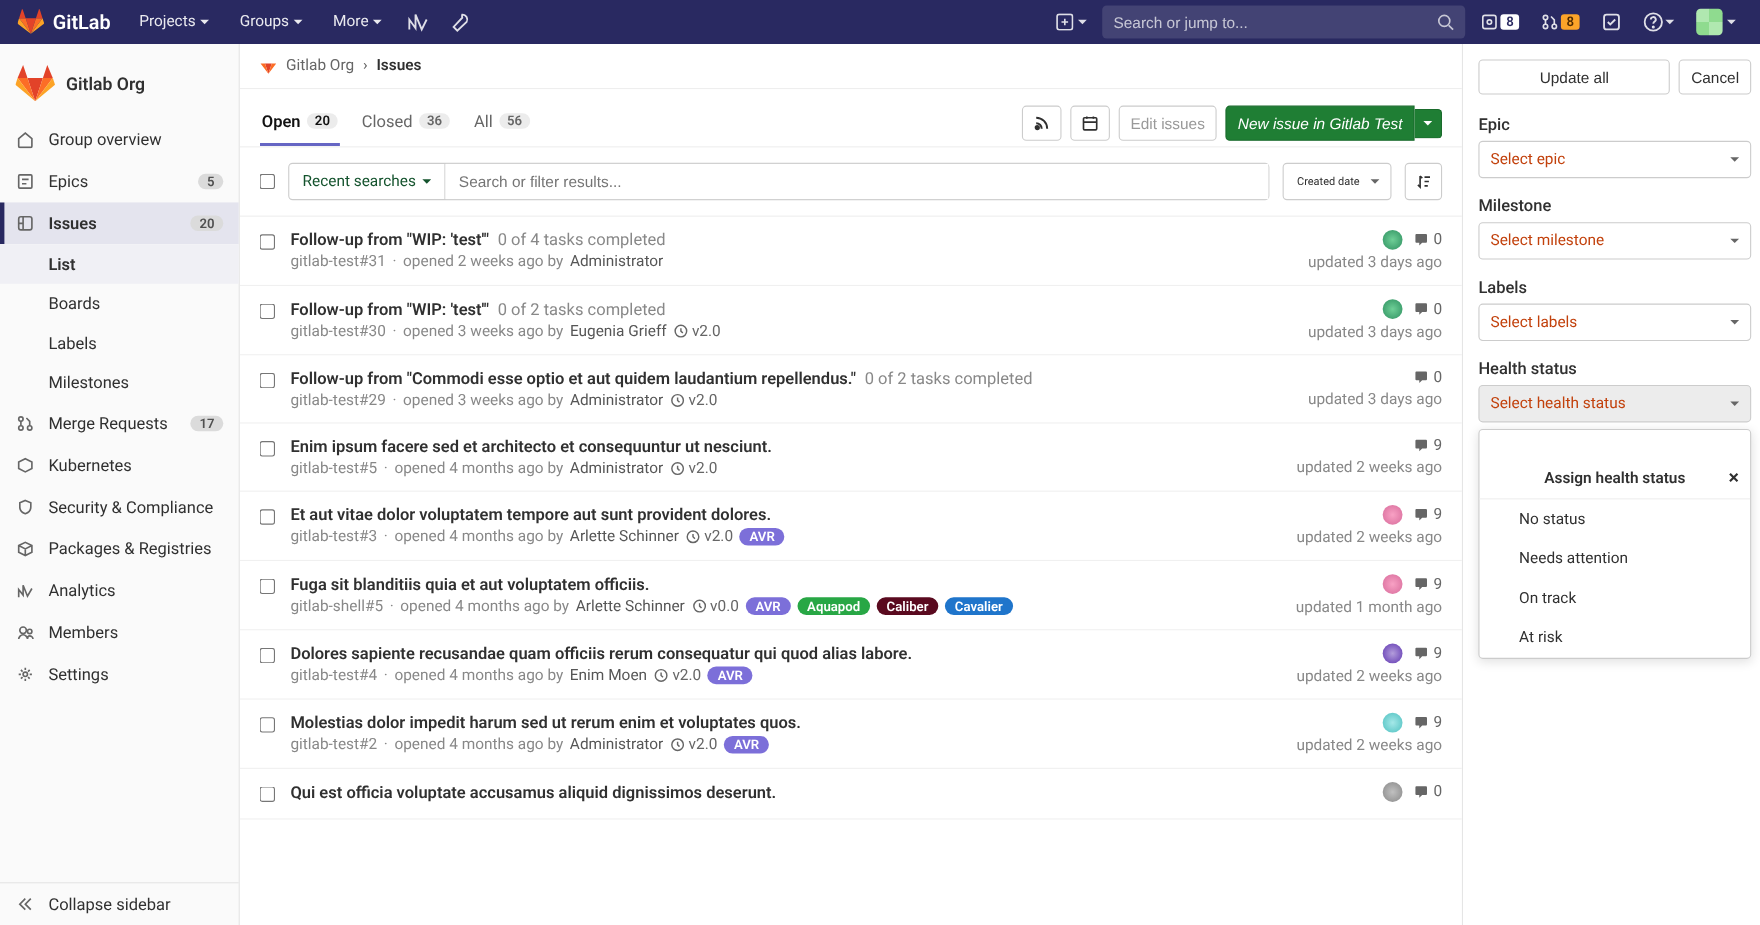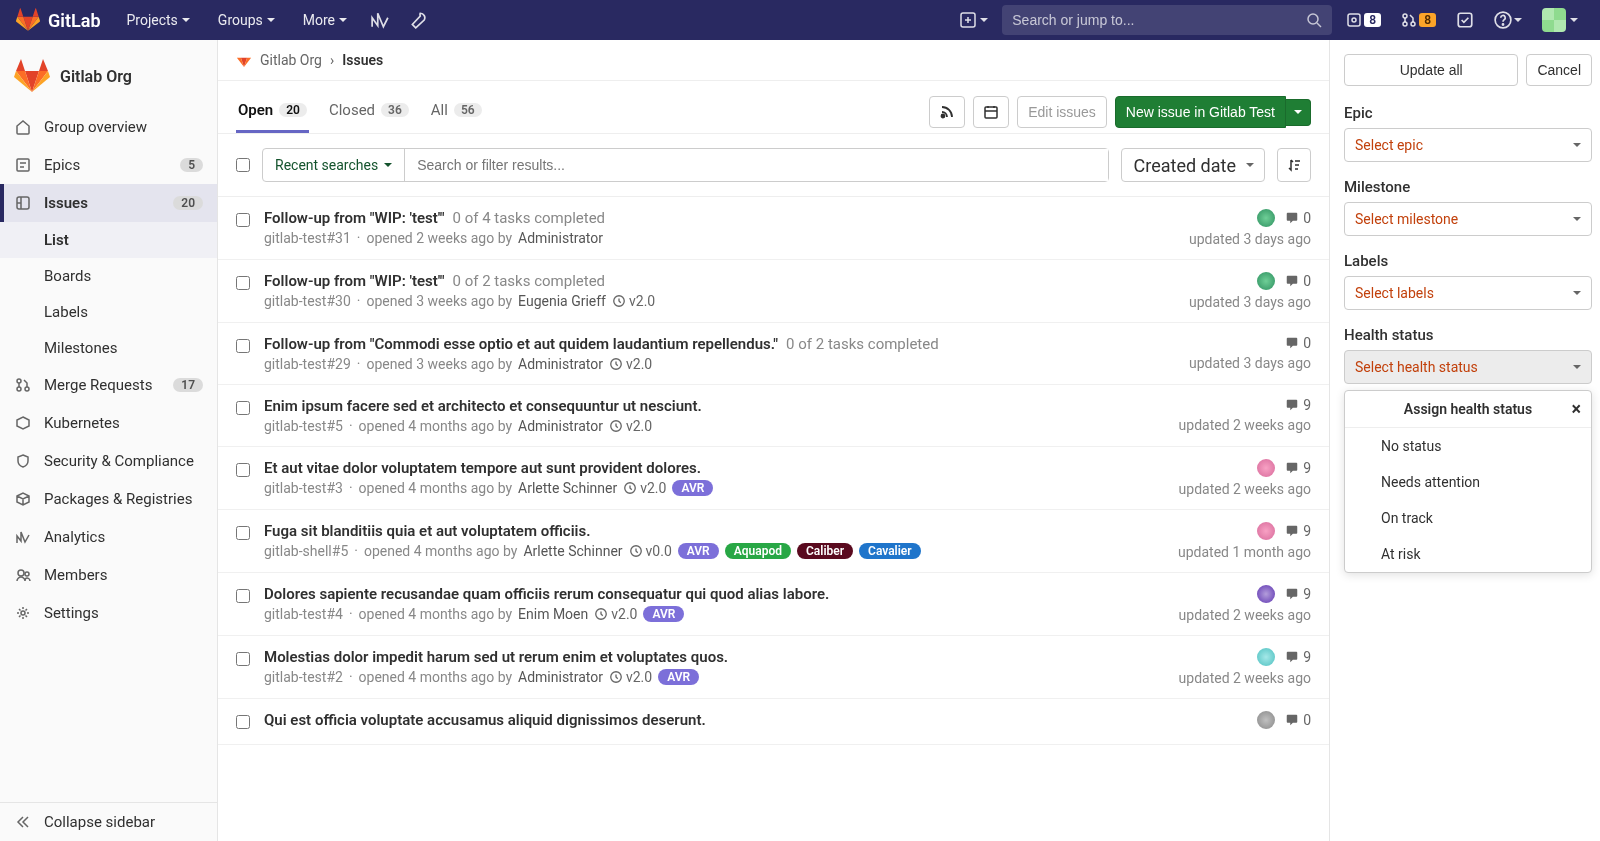--- a/index.html
+++ b/index.html
@@ -33,28 +33,28 @@
 .breadcrumb .bicon { width: 16px; height: 16px; }
 .breadcrumb strong { color: #303030; font-weight: 600; }
 .tabbar { display: flex; align-items: center; padding: 10px 18px 0; border-bottom: 1px solid #eee; gap: 18px; }
 .tab { padding: 10px 2px 14px; color: #666; cursor: pointer; display: flex; align-items: center; gap: 6px; font-size: 15px; }
 .tab.active { color: #111; font-weight: 600; box-shadow: inset 0 -3px #6666c4; }
 .tab .pill { background: #ececec; border-radius: 10px; padding: 0 7px; font-size: 12px; font-weight: 600; }
 .tabbar .spacer2 { flex: 1; }
 .btn { border: 1px solid #ccc; background: #fff; border-radius: 4px; padding: 7px 10px; cursor: pointer; font-size: 14px; color: #303030; display: inline-flex; align-items: center; gap: 6px; }
 .btn.icon { padding: 7px 9px; }
 .btn.disabled { color: #999; }
-.btn.primary { background: #1f7e34; border-color: #1a6b2c; color: #fff; font-weight: 500; }
+.btn.primary { background: #1f7e34; border-color: #1a6b2c; color: #fff; font-weight: 500; font-style: italic; }
 .btn.split { border-radius: 4px 0 0 4px; }
 .btn.caret { border-radius: 0 4px 4px 0; border-left: none; padding: 7px 8px; }
 .filterbar { display: flex; align-items: center; padding: 14px 18px; gap: 12px; border-bottom: 1px solid #eee; }
 .search-wrap { flex: 1; display: flex; border: 1px solid #ccc; border-radius: 4px; height: 34px; }
 .search-wrap .recent { padding: 0 12px; display: flex; align-items: center; color: #14532d; border-right: 1px solid #ccc; gap: 6px; cursor: pointer; }
 .search-wrap input { border: none; flex: 1; padding: 0 12px; font-size: 14px; outline: none; }
-.sortsel { border: 1px solid #ccc; border-radius: 4px; height: 34px; padding: 0 28px 0 12px; font-size: 18px; color: #303030; background: #fff; cursor: pointer; display: flex; align-items: center; position: relative; }
+.sortsel { border: 1px solid #ccc; border-radius: 4px; height: 34px; padding: 0 28px 0 12px; font-size: 10px; color: #303030; background: #fff; cursor: pointer; display: flex; align-items: center; position: relative; }
 .sortsel::after { content: ''; position: absolute; right: 10px; border: 4px solid transparent; border-top-color: #666; top: 14px; }
 .sortdir { border: 1px solid #ccc; border-radius: 4px; height: 34px; width: 34px; display: flex; align-items: center; justify-content: center; cursor: pointer; }
 .issue { display: flex; padding: 12px 18px; border-bottom: 1px solid #f0f0f0; gap: 14px; }
 .issue .chk { margin-top: 4px; }
 .issue .body { flex: 1; min-width: 0; }
 .issue .titleline { display: flex; align-items: center; gap: 8px; flex-wrap: wrap; margin-bottom: 3px; }
 .issue .title { font-weight: 600; font-size: 15px; color: #303030; }
 .issue .tasks { color: #888; font-size: 15px; }
 .issue .meta { color: #888; font-size: 14px; display: flex; align-items: center; gap: 6px; flex-wrap: wrap; }
 .issue .meta .author { color: #565656; }
@@ -73,21 +73,21 @@
 .ad-teal { background: radial-gradient(#a5e8e8,#4dc0c0); }
 .ad-gray { background: radial-gradient(#c0c0c0,#888); }
 .panel { width: 270px; padding: 14px 8px 14px 14px; }
 .panel .prow { display: flex; gap: 8px; margin-bottom: 18px; }
 .panel .btn.full { flex: 1; justify-content: center; }
 .plabel { font-size: 15px; font-weight: 500; margin-bottom: 6px; }
 .pselect { border: 1px solid #ccc; border-radius: 4px; height: 34px; padding: 0 30px 0 10px; font-size: 14px; display: flex; align-items: center; position: relative; cursor: pointer; margin-bottom: 16px; color: #c2410c; }
 .pselect::after { content: ''; position: absolute; right: 10px; border: 4px solid transparent; border-top-color: #666; top: 14px; }
 .pselect.open { background: #ececec; }
 .dropdown { border: 1px solid #ccc; border-radius: 4px; box-shadow: 0 2px 10px rgba(0,0,0,0.12); background: #fff; margin-top: -10px; }
-.dd-head { display: flex; align-items: center; justify-content: center; padding: 10px; font-weight: 600; border-bottom: 1px solid #eee; position: relative; }
+.dd-head { display: flex; align-items: center; justify-content: center; padding: 10px; font-weight: 600; border-bottom: 1px solid #eee; position: relative; margin-top: 26px; }
 .dd-head .close { position: absolute; right: 10px; cursor: pointer; font-size: 18px; line-height: 1; }
 .dd-item { padding: 10px 16px 10px 36px; cursor: pointer; }
 input[type=checkbox] { width: 14px; height: 14px; }
 svg { display: block; }
 .caret-down { display: inline-block; border: 4px solid transparent; border-top-color: currentColor; margin-top: 3px; }
 </style>
 </head>
 <body>
 
 <div class="topbar">

